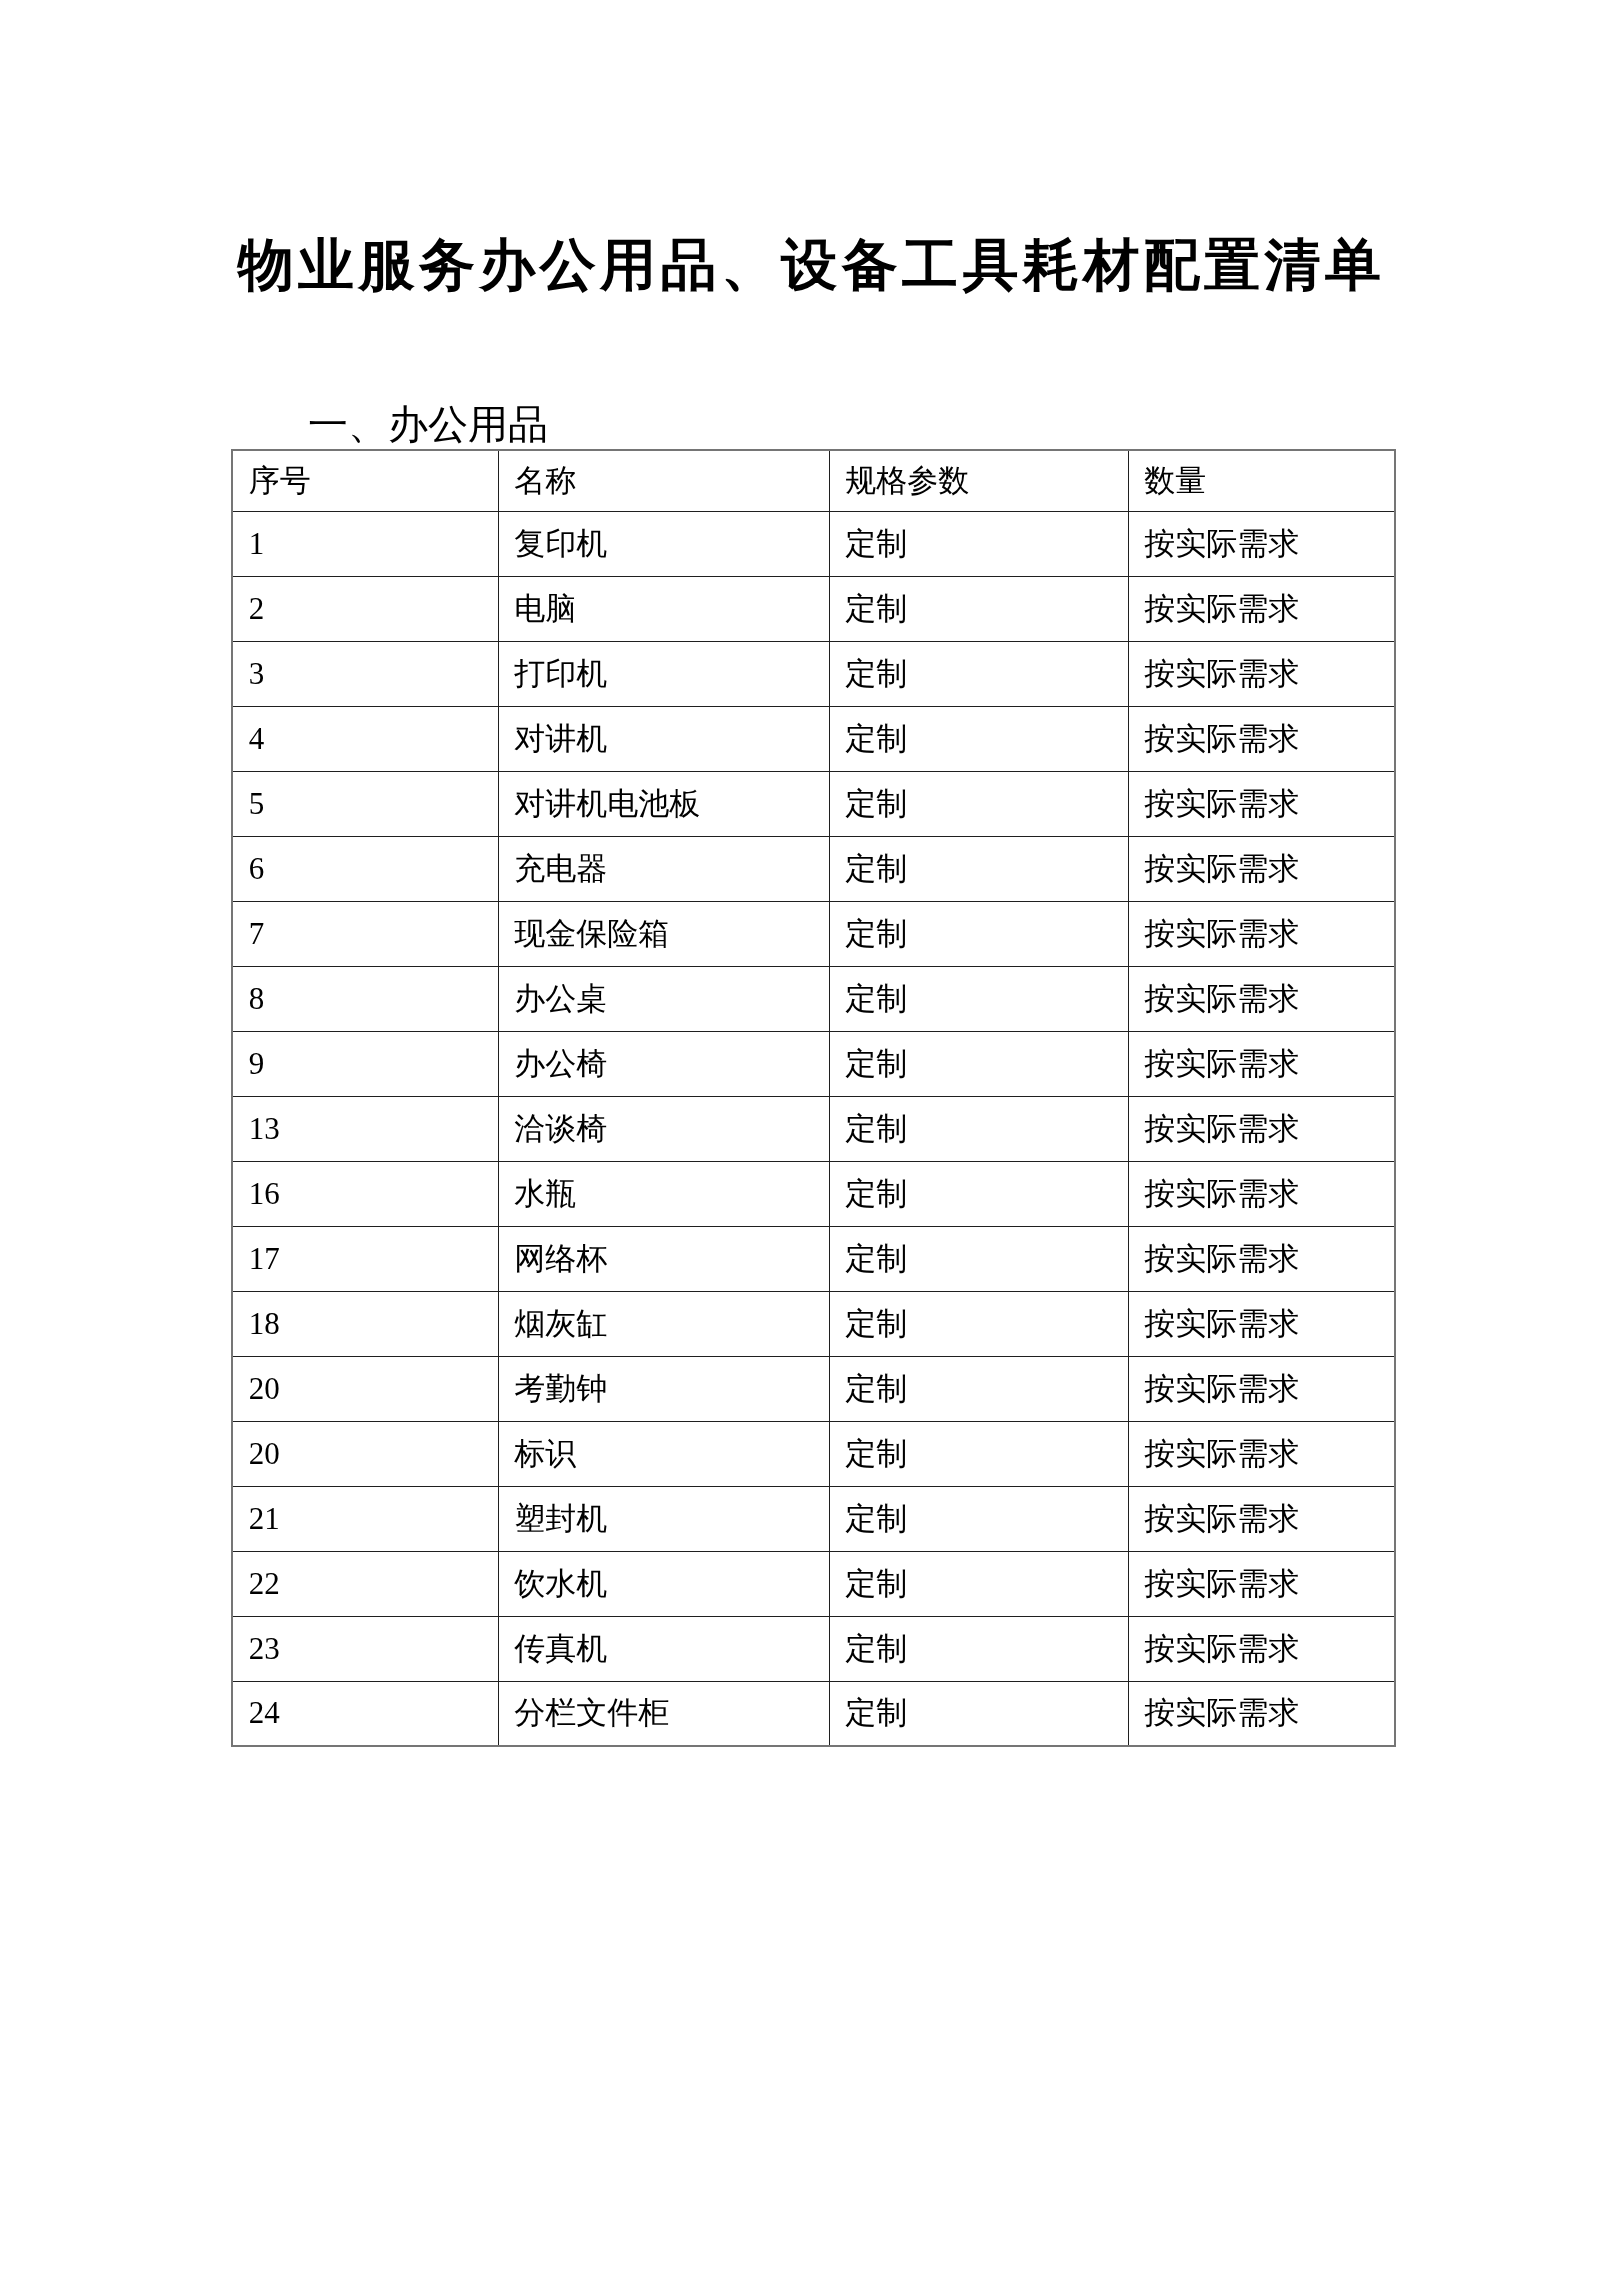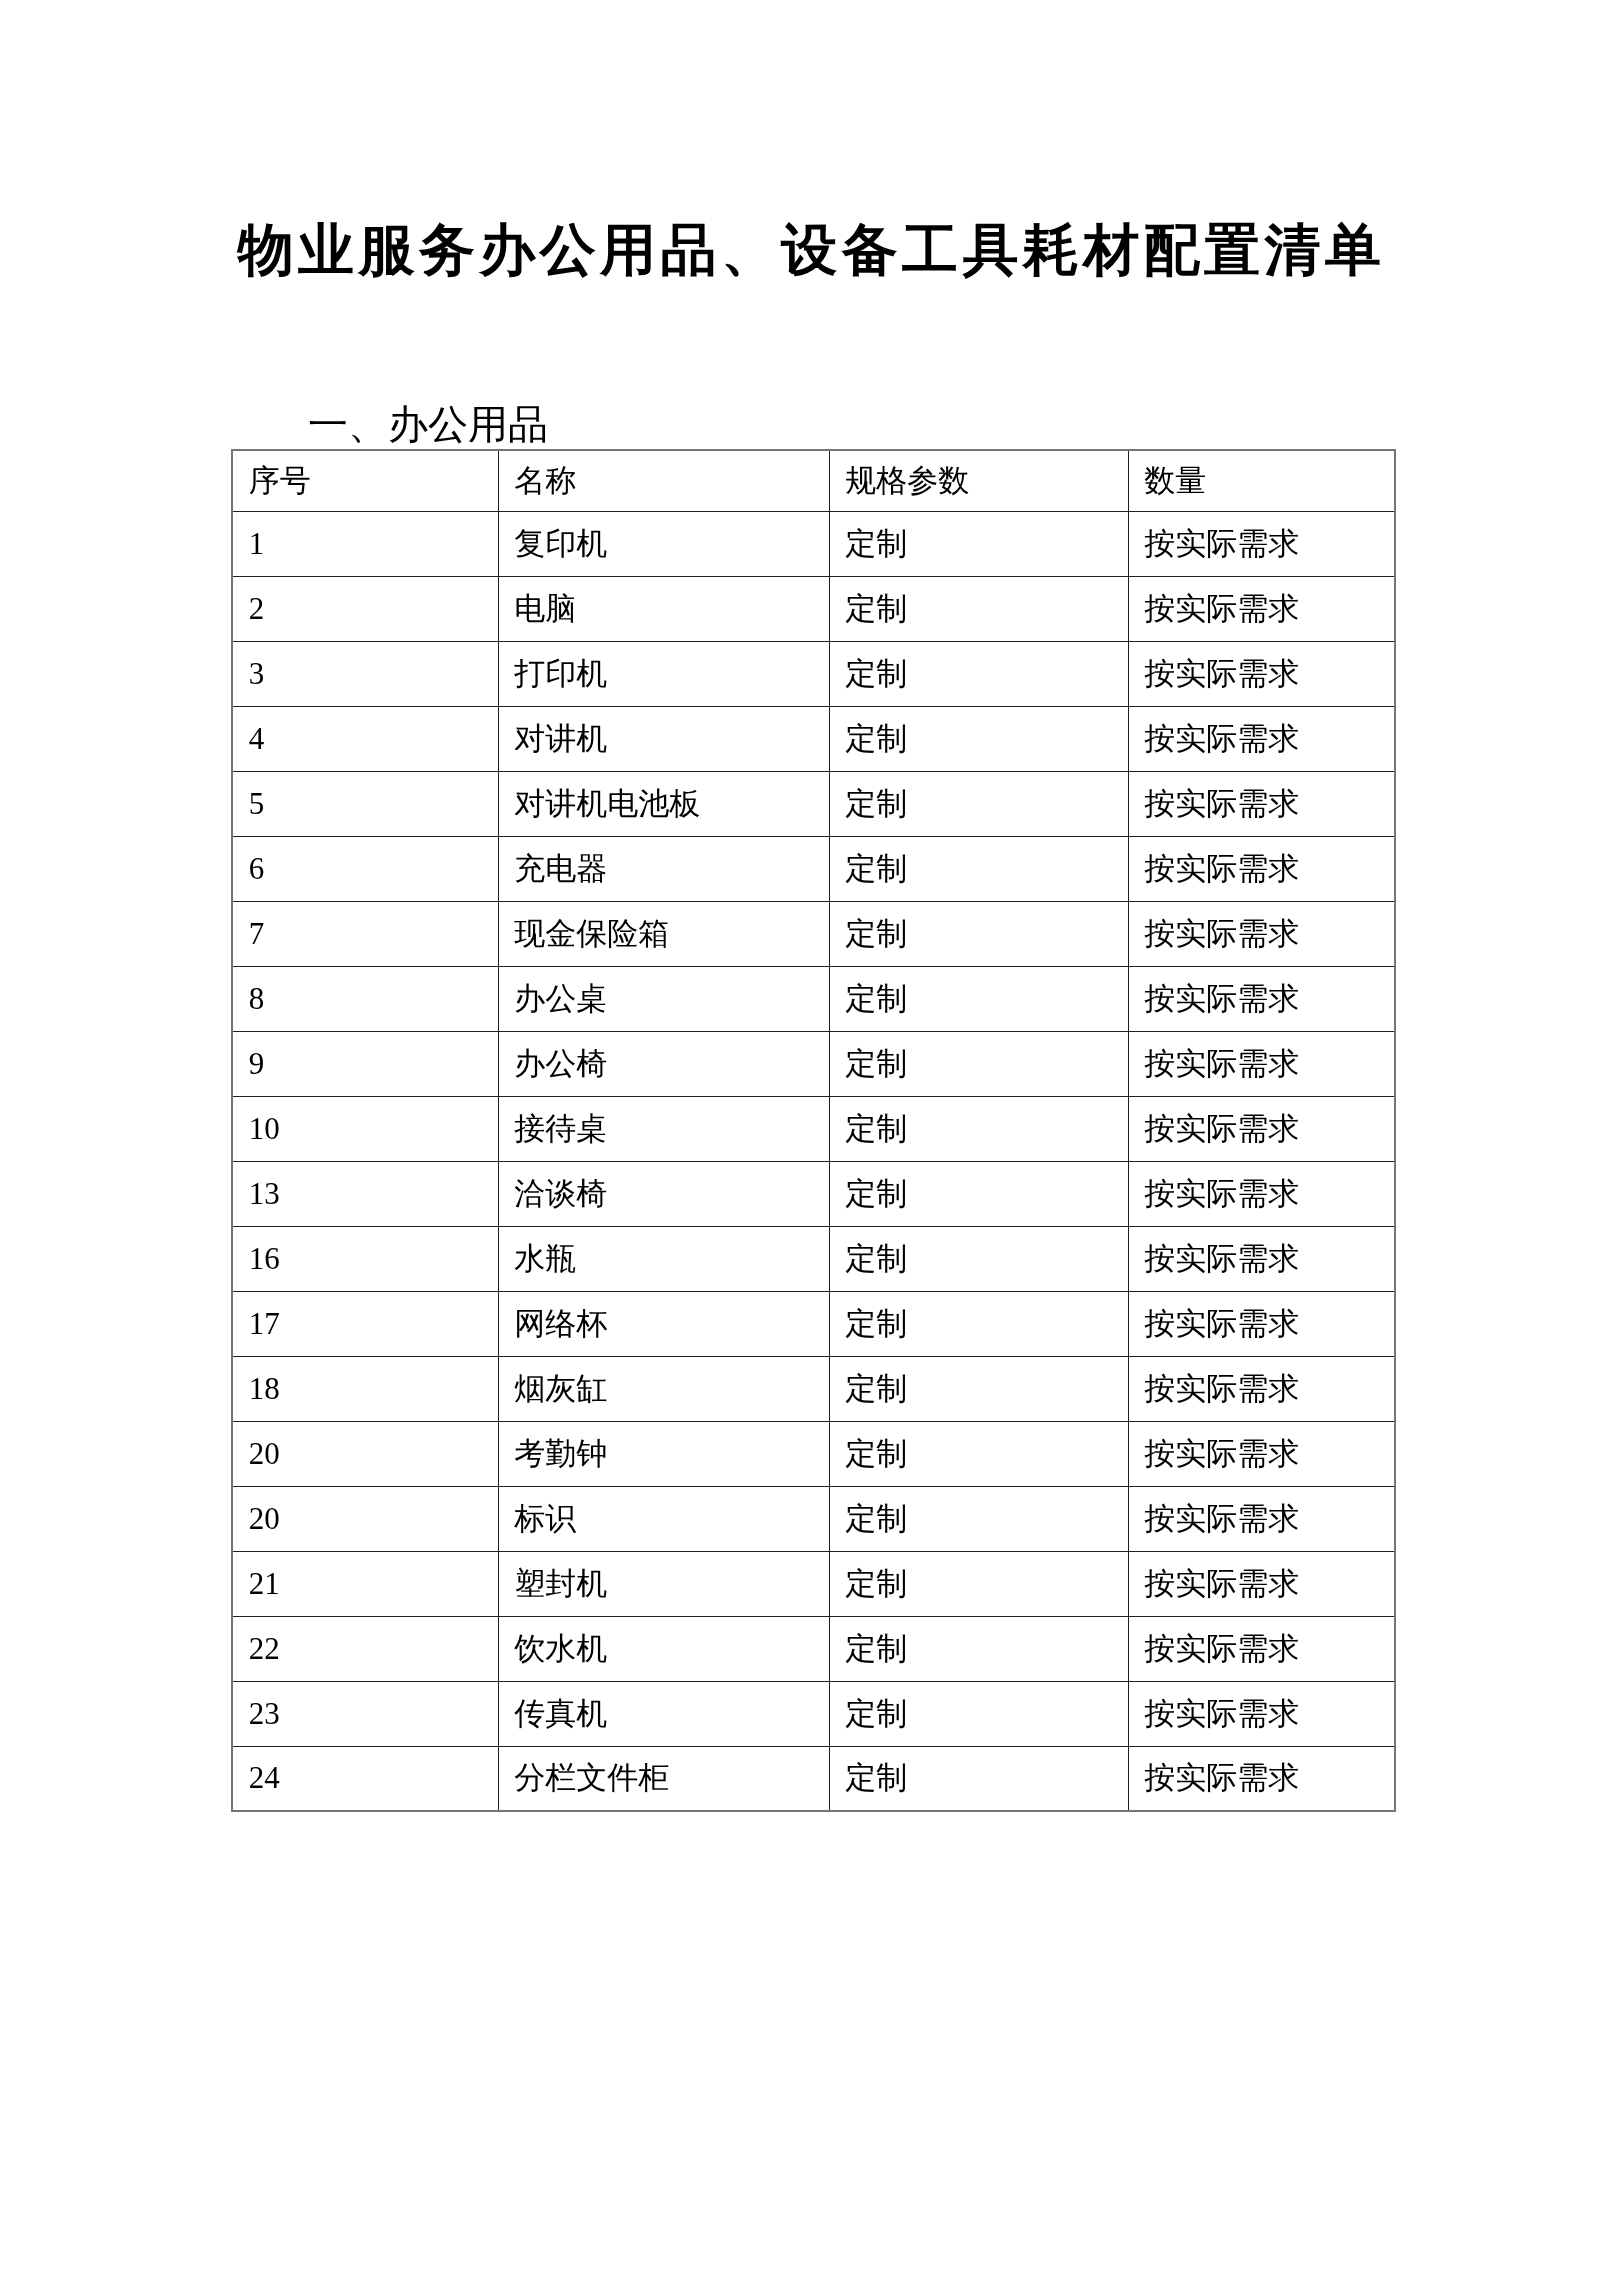--- a/index.html
+++ b/index.html
@@ -11,21 +11,21 @@
   }
   .page {
     position: relative;
     width: 1623px;
     height: 2295px;
     background: #ffffff;
     overflow: hidden;
   }
   .doc-title {
     position: absolute;
-    top: 217px;
+    top: 232px;
     left: 0;
     width: 100%;
     text-align: center;
     font-size: 56px;
     font-weight: bold;
     letter-spacing: 4.4px;
     line-height: 1.2;
     white-space: nowrap;
   }
   .section-heading {
@@ -135,26 +135,20 @@
           <td>定制</td>
           <td>按实际需求</td>
         </tr>
         <tr>
           <td>9</td>
           <td>办公椅</td>
           <td>定制</td>
           <td>按实际需求</td>
         </tr>
         <tr>
-          <td>10</td>
-          <td>接待桌</td>
-          <td>定制</td>
-          <td>按实际需求</td>
-        </tr>
-        <tr>
           <td>13</td>
           <td>洽谈椅</td>
           <td>定制</td>
           <td>按实际需求</td>
         </tr>
         <tr>
           <td>16</td>
           <td>水瓶</td>
           <td>定制</td>
           <td>按实际需求</td>

